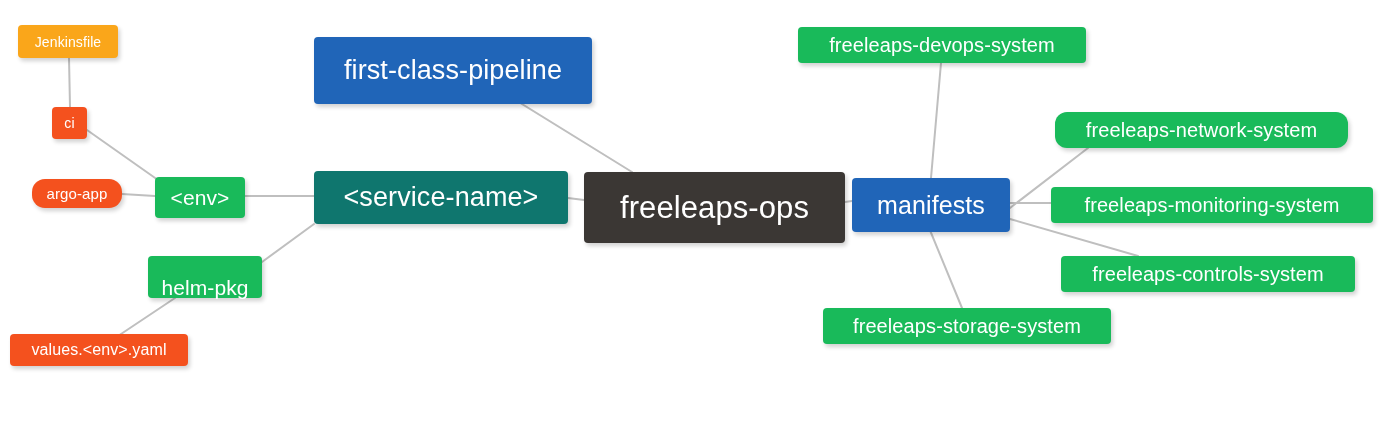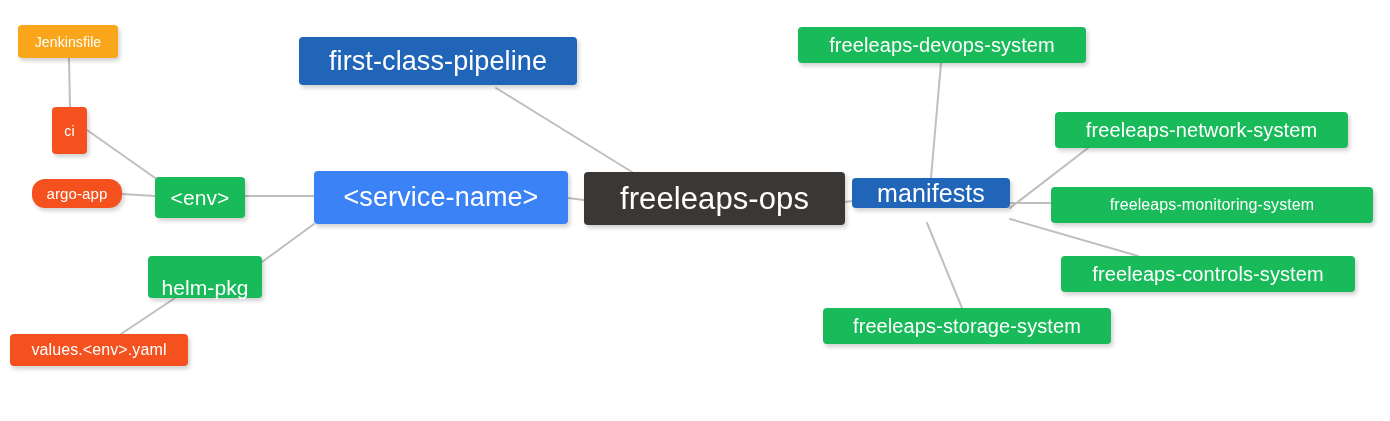--- a/index.html
+++ b/index.html
@@ -43,54 +43,54 @@
       <line x1="931" y1="178" x2="941" y2="63" stroke="#bfbfbf" stroke-width="2" stroke-linecap="round"></line>
       <line x1="1010" y1="208" x2="1088" y2="148" stroke="#bfbfbf" stroke-width="2" stroke-linecap="round"></line>
       <line x1="1010" y1="203" x2="1051" y2="203" stroke="#bfbfbf" stroke-width="2" stroke-linecap="round"></line>
       <line x1="1010" y1="219" x2="1138" y2="256" stroke="#bfbfbf" stroke-width="2" stroke-linecap="round"></line>
       <line x1="927" y1="223" x2="962" y2="308" stroke="#bfbfbf" stroke-width="2" stroke-linecap="round"></line>
     </svg>
   <div id="node-layer">
       <div class="node" style="left: 18px; top: 25px; width: 100px; height: 33px; background: rgb(250, 166, 26); font-size: 14px;">
         <span>Jenkinsfile</span>
       </div>
-      <div class="node" style="left: 52px; top: 107px; width: 35px; height: 47px; background: rgb(244, 81, 30); font-size: 14px;">
+      <div class="node" style="left: 52px; top: 107px; width: 35px; height: 32px; background: rgb(244, 81, 30); font-size: 14px;">
         <span>ci</span>
       </div>
       <div class="node" style="left: 32px; top: 179px; width: 90px; height: 29px; background: rgb(244, 81, 30); font-size: 15px; border-radius: 13px;">
         <span>argo-app</span>
       </div>
       <div class="node" style="left: 155px; top: 177px; width: 90px; height: 41px; background: rgb(25, 186, 90); font-size: 21px; justify-content: center;">
         <span>&lt;env&gt;</span>
       </div>
       <div class="node" style="left: 148px; top: 256px; width: 114px; height: 42px; background: rgb(25, 186, 90); font-size: 21px; align-items: flex-end;">
         <span>helm-pkg</span>
       </div>
       <div class="node" style="left: 10px; top: 334px; width: 178px; height: 32px; background: rgb(244, 81, 30); font-size: 16px;">
         <span>values.&lt;env&gt;.yaml</span>
       </div>
-      <div class="node" style="left: 299px; top: 37px; width: 278px; height: 48px; background: rgb(32, 101, 184); font-size: 27px;">
+      <div class="node" style="left: 314px; top: 37px; width: 278px; height: 67px; background: rgb(32, 101, 184); font-size: 27px;">
         <span>first-class-pipeline</span>
       </div>
-      <div class="node" style="left: 314px; top: 171px; width: 254px; height: 53px; background: #3b82f6; font-size: 27px;">
+      <div class="node" style="left: 314px; top: 171px; width: 254px; height: 53px; background: #0f766e; font-size: 27px;">
         <span>&lt;service-name&gt;</span>
       </div>
-      <div class="node" style="left: 584px; top: 172px; width: 261px; height: 53px; background: rgb(59, 55, 52); font-size: 31px;">
+      <div class="node" style="left: 584px; top: 172px; width: 261px; height: 71px; background: rgb(59, 55, 52); font-size: 31px;">
         <span>freeleaps-ops</span>
       </div>
-      <div class="node" style="left: 852px; top: 178px; width: 158px; height: 30px; background: rgb(32, 101, 184); font-size: 25px;">
+      <div class="node" style="left: 852px; top: 178px; width: 158px; height: 54px; background: rgb(32, 101, 184); font-size: 25px;">
         <span>manifests</span>
       </div>
       <div class="node" style="left: 798px; top: 27px; width: 288px; height: 36px; background: rgb(25, 186, 90); font-size: 20px;">
         <span>freeleaps-devops-system</span>
       </div>
-      <div class="node" style="left: 1055px; top: 112px; width: 293px; height: 36px; background: rgb(25, 186, 90); font-size: 20px;">
+      <div class="node" style="left: 1055px; top: 112px; width: 293px; height: 36px; background: rgb(25, 186, 90); font-size: 20px; border-radius: 12px;">
         <span>freeleaps-network-system</span>
       </div>
-      <div class="node" style="left: 1051px; top: 187px; width: 322px; height: 36px; background: rgb(25, 186, 90); font-size: 16px;">
+      <div class="node" style="left: 1051px; top: 187px; width: 322px; height: 36px; background: rgb(25, 186, 90); font-size: 20px;">
         <span>freeleaps-monitoring-system</span>
       </div>
       <div class="node" style="left: 1061px; top: 256px; width: 294px; height: 36px; background: rgb(25, 186, 90); font-size: 20px;">
         <span>freeleaps-controls-system</span>
       </div>
       <div class="node" style="left: 815px; top: 308px; width: 288px; height: 36px; background: rgb(25, 186, 90); font-size: 20px; margin-left: 8px;">
         <span>freeleaps-storage-system</span>
       </div>
     </div>
 </div>

